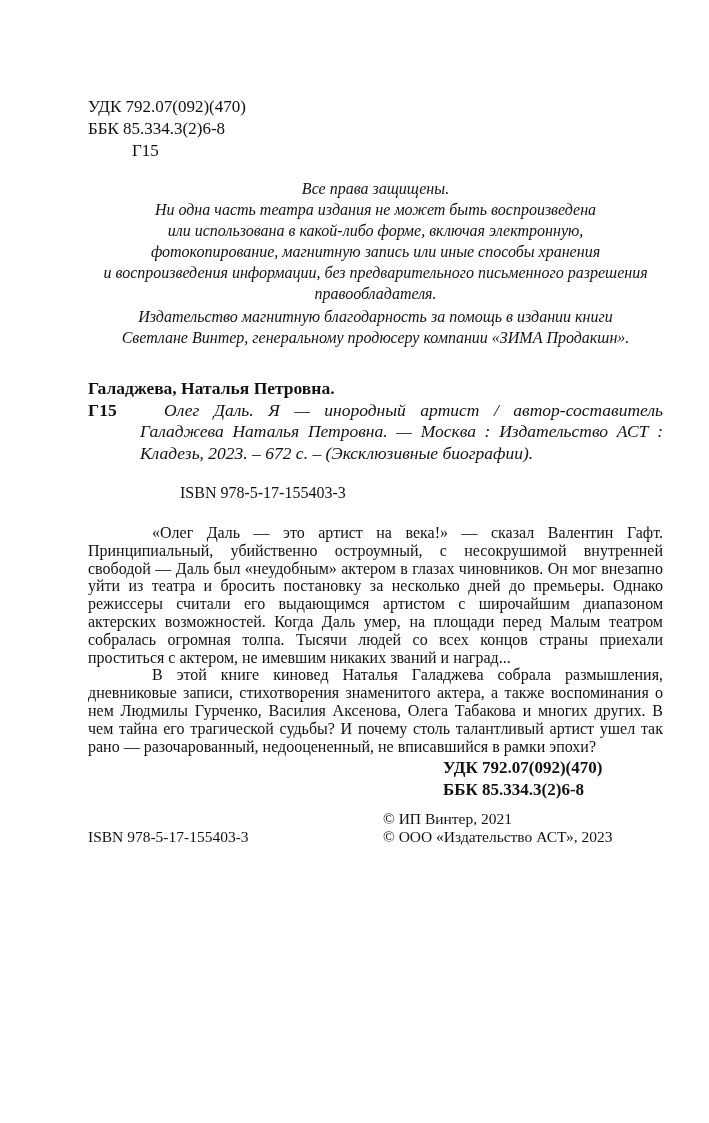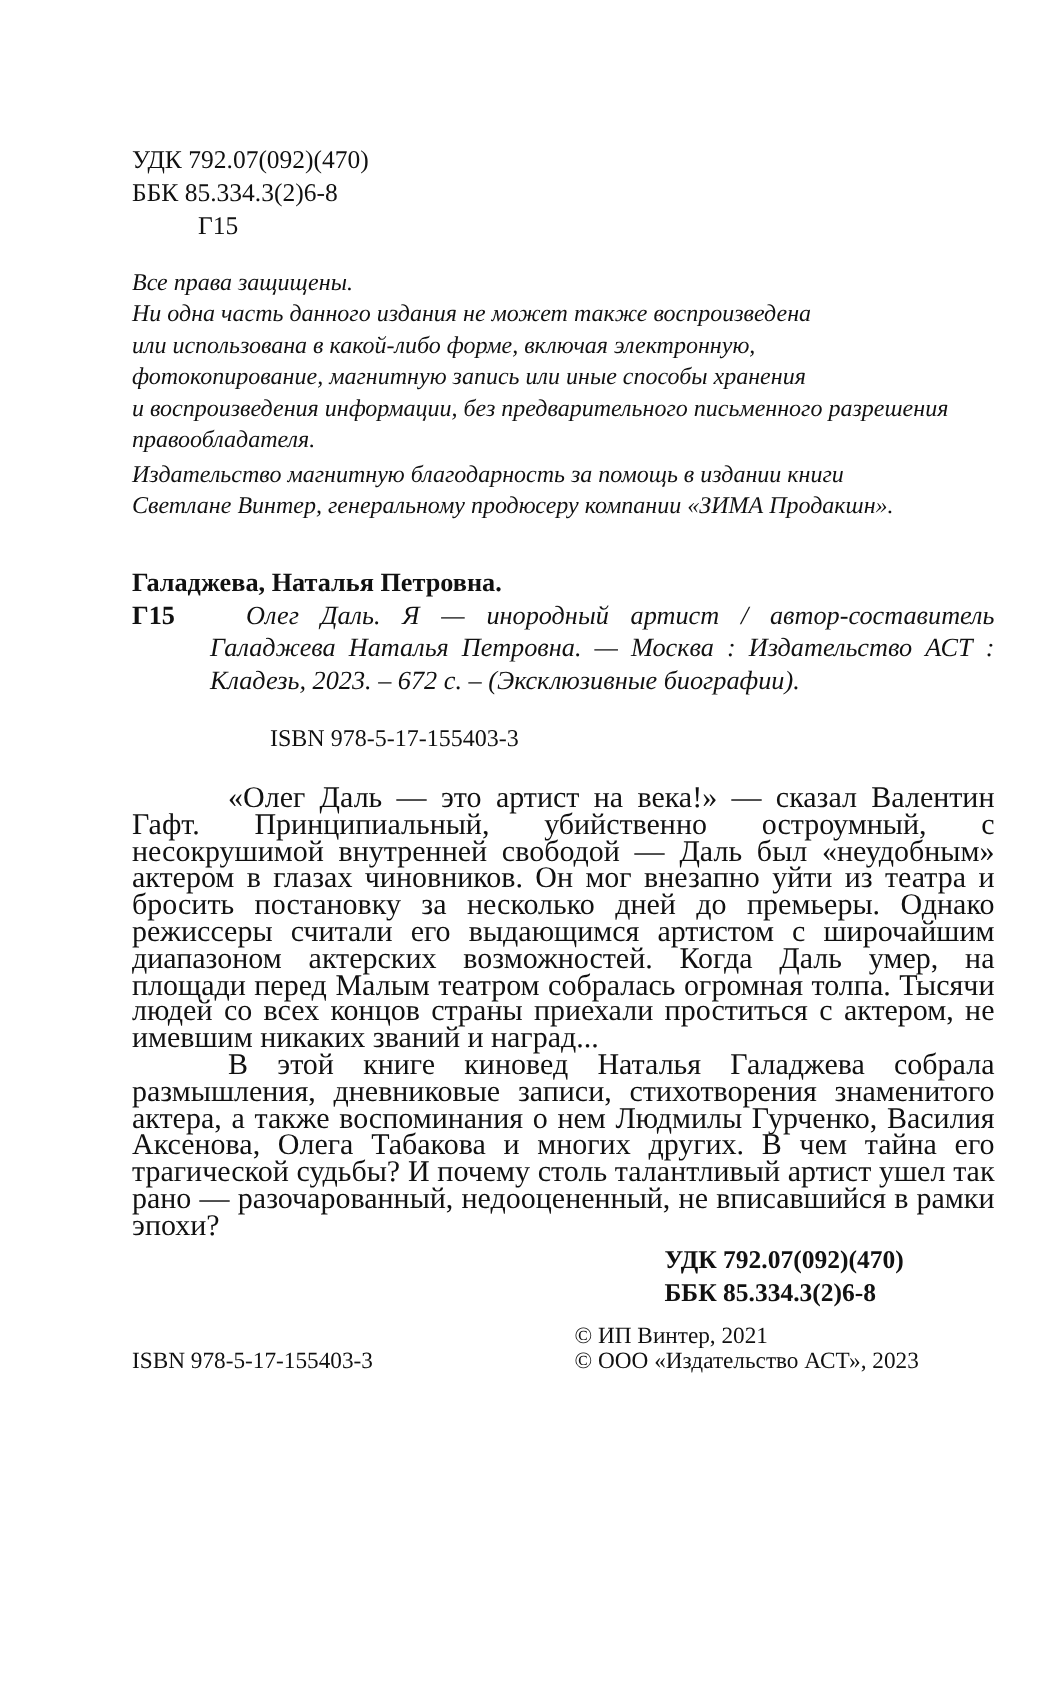--- a/index.html
+++ b/index.html
@@ -28,20 +28,21 @@
     line-height: 22px;
     text-align: left;
   }
   .codes-top .author-sign {
     margin-left: 44px;
   }
 
   
   .notice {
     font-style: italic;
+    text-align: center;
     font-size: 16px;
     line-height: 21px;
   }
   .rights   { margin-top: 16px; }
   .thanks   { margin-top: 2px; }
   .photo    { margin-top: 6px; }
 
   
   .bib {
     margin-top: 30px;
@@ -71,21 +72,21 @@
   .isbn-mid {
     margin-top: 18px;
     margin-left: 92px;
     font-size: 16px;
     line-height: 22px;
   }
 
   
   .annotation {
     margin-top: 20px;
-    font-size: 20px;
+    font-size: 16px;
     line-height: 17.8px;
     text-align: justify;
   }
   .annotation p {
     margin: 0;
     text-indent: 64px;
   }
 
   
   .codes-bottom {
@@ -119,21 +120,21 @@
   <div class="content">
 
     <div class="codes-top">
       <div>УДК 792.07(092)(470)</div>
       <div>ББК 85.334.3(2)6-8</div>
       <div class="author-sign">Г15</div>
     </div>
 
     <div class="notice rights">
       <div>Все права защищены.</div>
-      <div>Ни одна часть данного издания не может также воспроизведена</div>
+      <div>Ни одна часть театра издания не может быть воспроизведена</div>
       <div>или использована в какой-либо форме, включая электронную,</div>
       <div>фотокопирование, магнитную запись или иные способы хранения</div>
       <div>и воспроизведения информации, без предварительного письменного разрешения</div>
       <div>правообладателя.</div>
     </div>
 
     <div class="notice thanks">
       <div>Издательство магнитную благодарность за помощь в издании книги</div>
       <div>Светлане Винтер, генеральному продюсеру компании «ЗИМА Продакшн».</div>
     </div>

